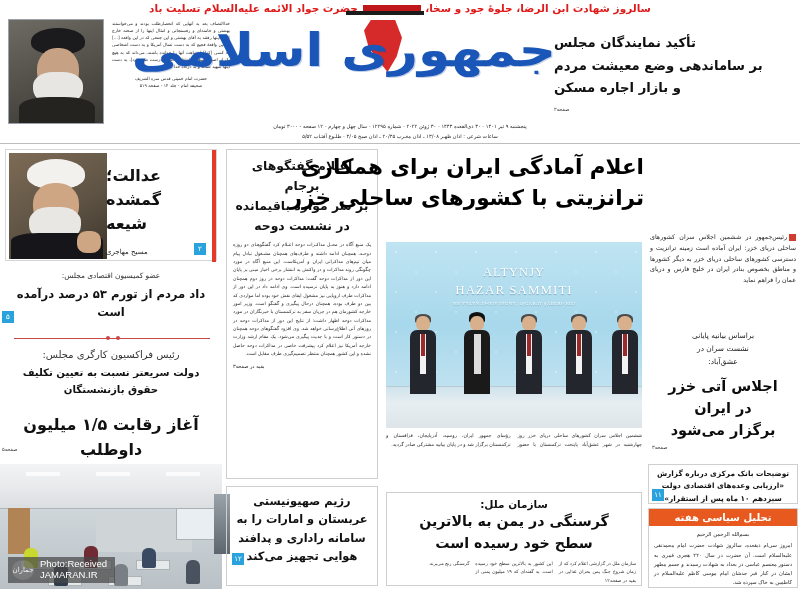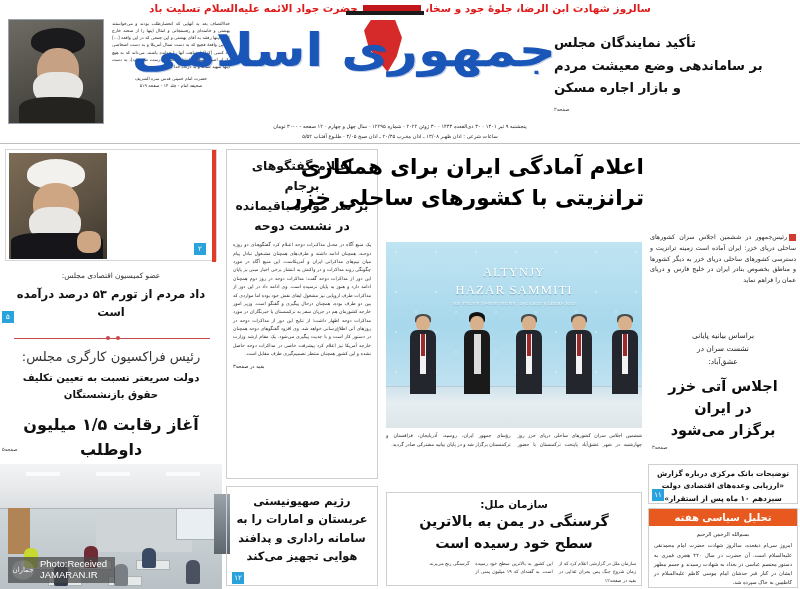--- a/index.html
+++ b/index.html
@@ -173,21 +173,21 @@
 
   .dot-rule {
     position: absolute; left: 14px; width: 196px; height: 6px;
   }
   .dot-rule .ln { position:absolute; top:2px; left:0; width:196px; height:1px; background:#c8484a; }
   .dot-rule .d { position:absolute; top:0px; width:4px; height:4px; background:#c8484a; border-radius:50%; }
 
   .brief2 {
     position: absolute; top: 200px; left: 6px; width: 210px; text-align: center;
   }
-  .brief2 .kicker { font-size: 13px; color: #333; line-height: 1.7; }
+  .brief2 .kicker { font-size: 10px; color: #333; line-height: 1.7; }
   .brief2 .head { font-size: 10.2px; font-weight: bold; color: #111; line-height: 1.62; margin-top: 2px; }
 
   .brief3 {
     position: absolute; top: 266px; left: 6px; width: 210px; text-align: center;
   }
   .brief3 .head { font-size: 16px; font-weight: bold; color: #111; line-height: 1.58; }
 
   .exam-photo {
     position: absolute; top: 318px; left: 0px; width: 222px; height: 125px;
     background: linear-gradient(180deg,#dfe3e6 0%,#cfd6da 38%,#b9c1c6 100%);
@@ -238,21 +238,21 @@
   }
   .mid-box .cont { margin-top: 5px; font-size: 5px; text-align: left; color: #222; }
 
   .mid-lower {
     position: absolute; top: 340px; left: 2px; width: 152px; height: 100px;
     border: 1px solid #cfcfcf; padding: 5px;
   }
   .mid-lower .head {
     font-size: 11.4px; font-weight: bold; line-height: 1.62; text-align: center; color: #111;
   }
-  .mid-lower .badge { position: absolute; bottom: 1px; left: 5px; }
+  .mid-lower .badge { position: absolute; bottom: 20px; left: 5px; }
   .mid-side-photo {
     position: absolute; top: 348px; left: -10px; width: 16px; height: 60px;
     background: linear-gradient(180deg,#9aa3a9,#5d666c);
   }
 
   
   .col-main {
     position: absolute; top: 0; left: 384px; width: 260px; height: 443px;
   }
   .main-head {
@@ -421,20 +421,25 @@
 
       <div class="opinion-box">
         <div class="accent"></div>
         <div class="op-photo">
           <div class="t2"></div>
           <div class="f2"></div>
           <div class="b2"></div>
           <div class="c2"></div>
           <div class="hand"></div>
         </div>
+        <div class="op-text">
+          <div class="t">عدالت؛</div>
+          <div class="t">گمشده شیعه</div>
+          <div class="author">مسیح مهاجری</div>
+        </div>
         <span class="pg-badge op-badge">۲</span>
       </div>
 
       <div class="brief1">
         <div class="kicker">عضو کمیسیون اقتصادی مجلس:</div>
         <div class="head">داد مردم از تورم ۵۳ درصد درآمده است</div>
       </div>
       <span class="pg-badge" style="position:absolute;top:165px;left:2px;">۵</span>
 
       <div class="dot-rule" style="top:190px;">

